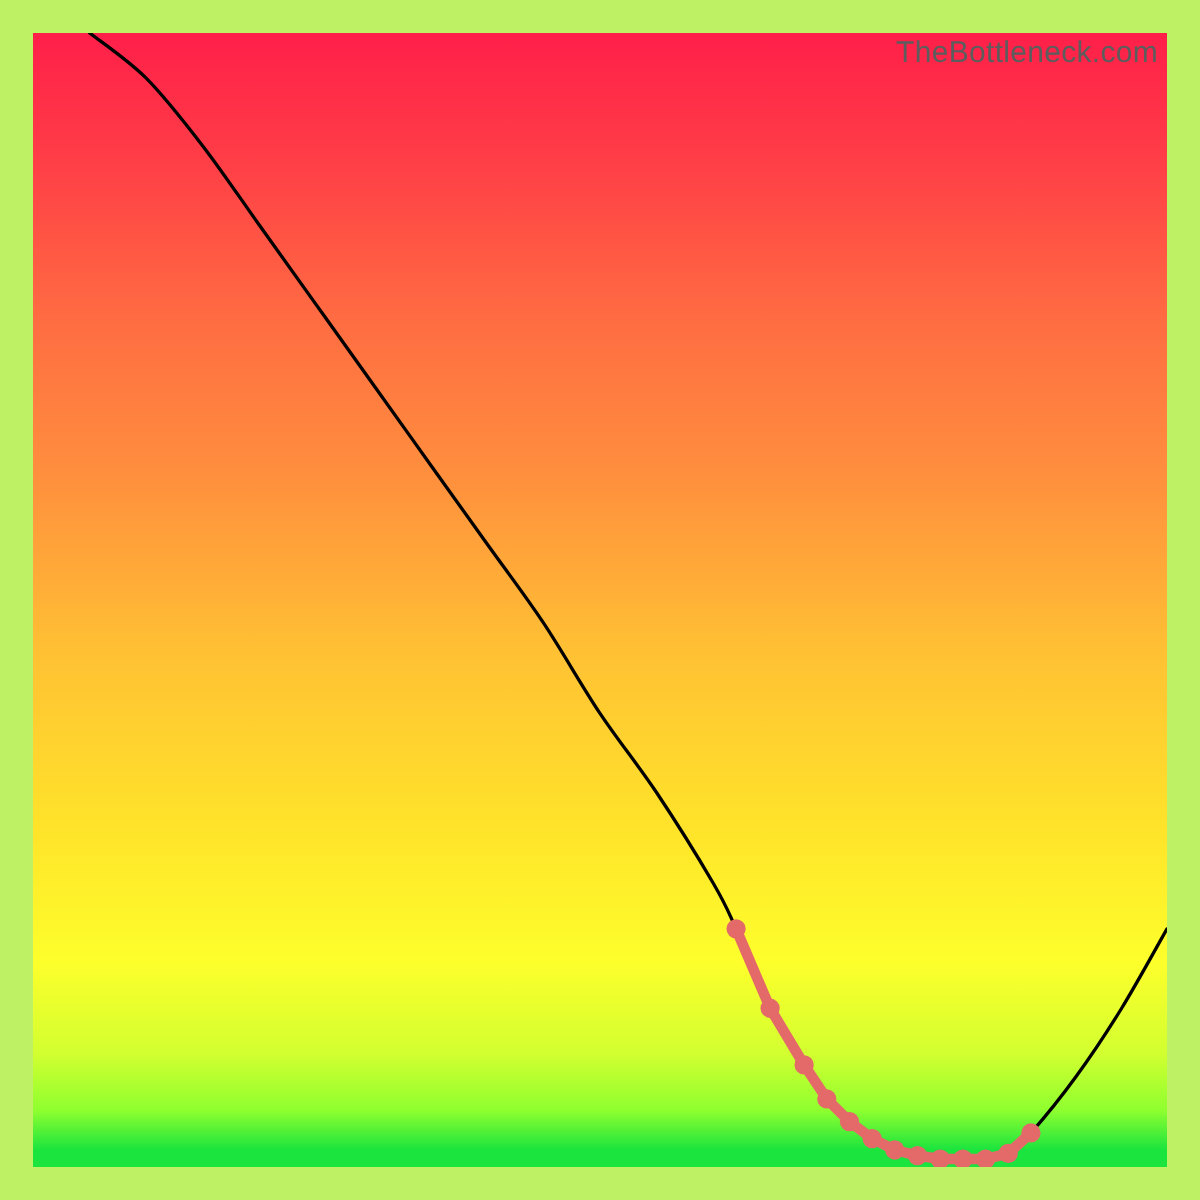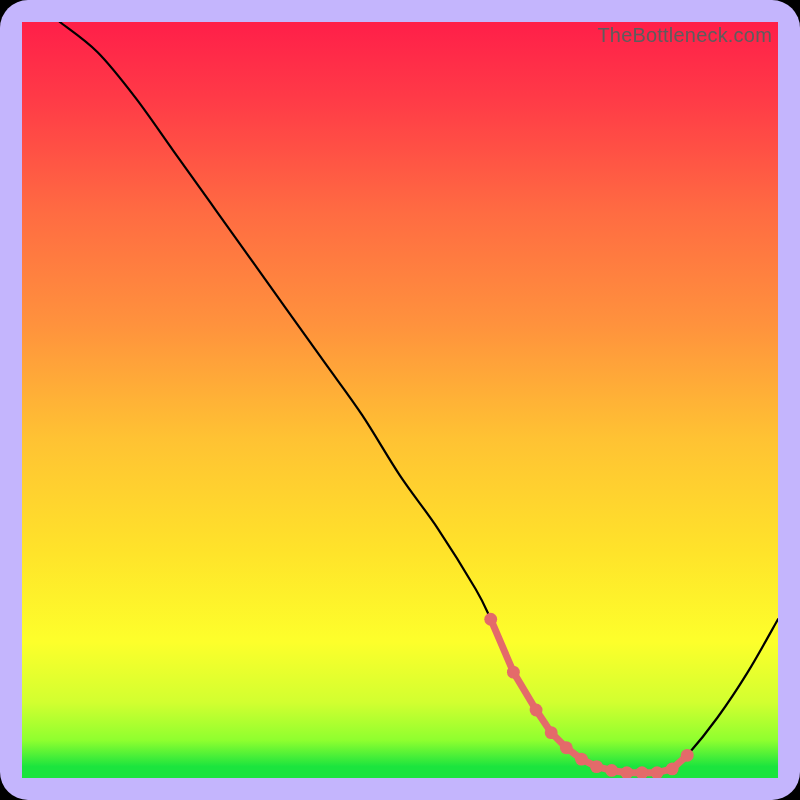--- a/index.html
+++ b/index.html
@@ -9,22 +9,21 @@
     height: 800px;
     background: #000;
     font-family: Arial, Helvetica, sans-serif;
   }
   .frame {
     position: absolute;
     left: 0;
     top: 0;
     width: 800px;
     height: 800px;
-    background: #c4b5fd;
-    border-radius: 28px;
+    background: #bef264;
   }
   .plot {
     position: absolute;
     left: 22px;
     top: 22px;
     width: 756px;
     height: 756px;
     overflow: hidden;
   }
   .gradient {

